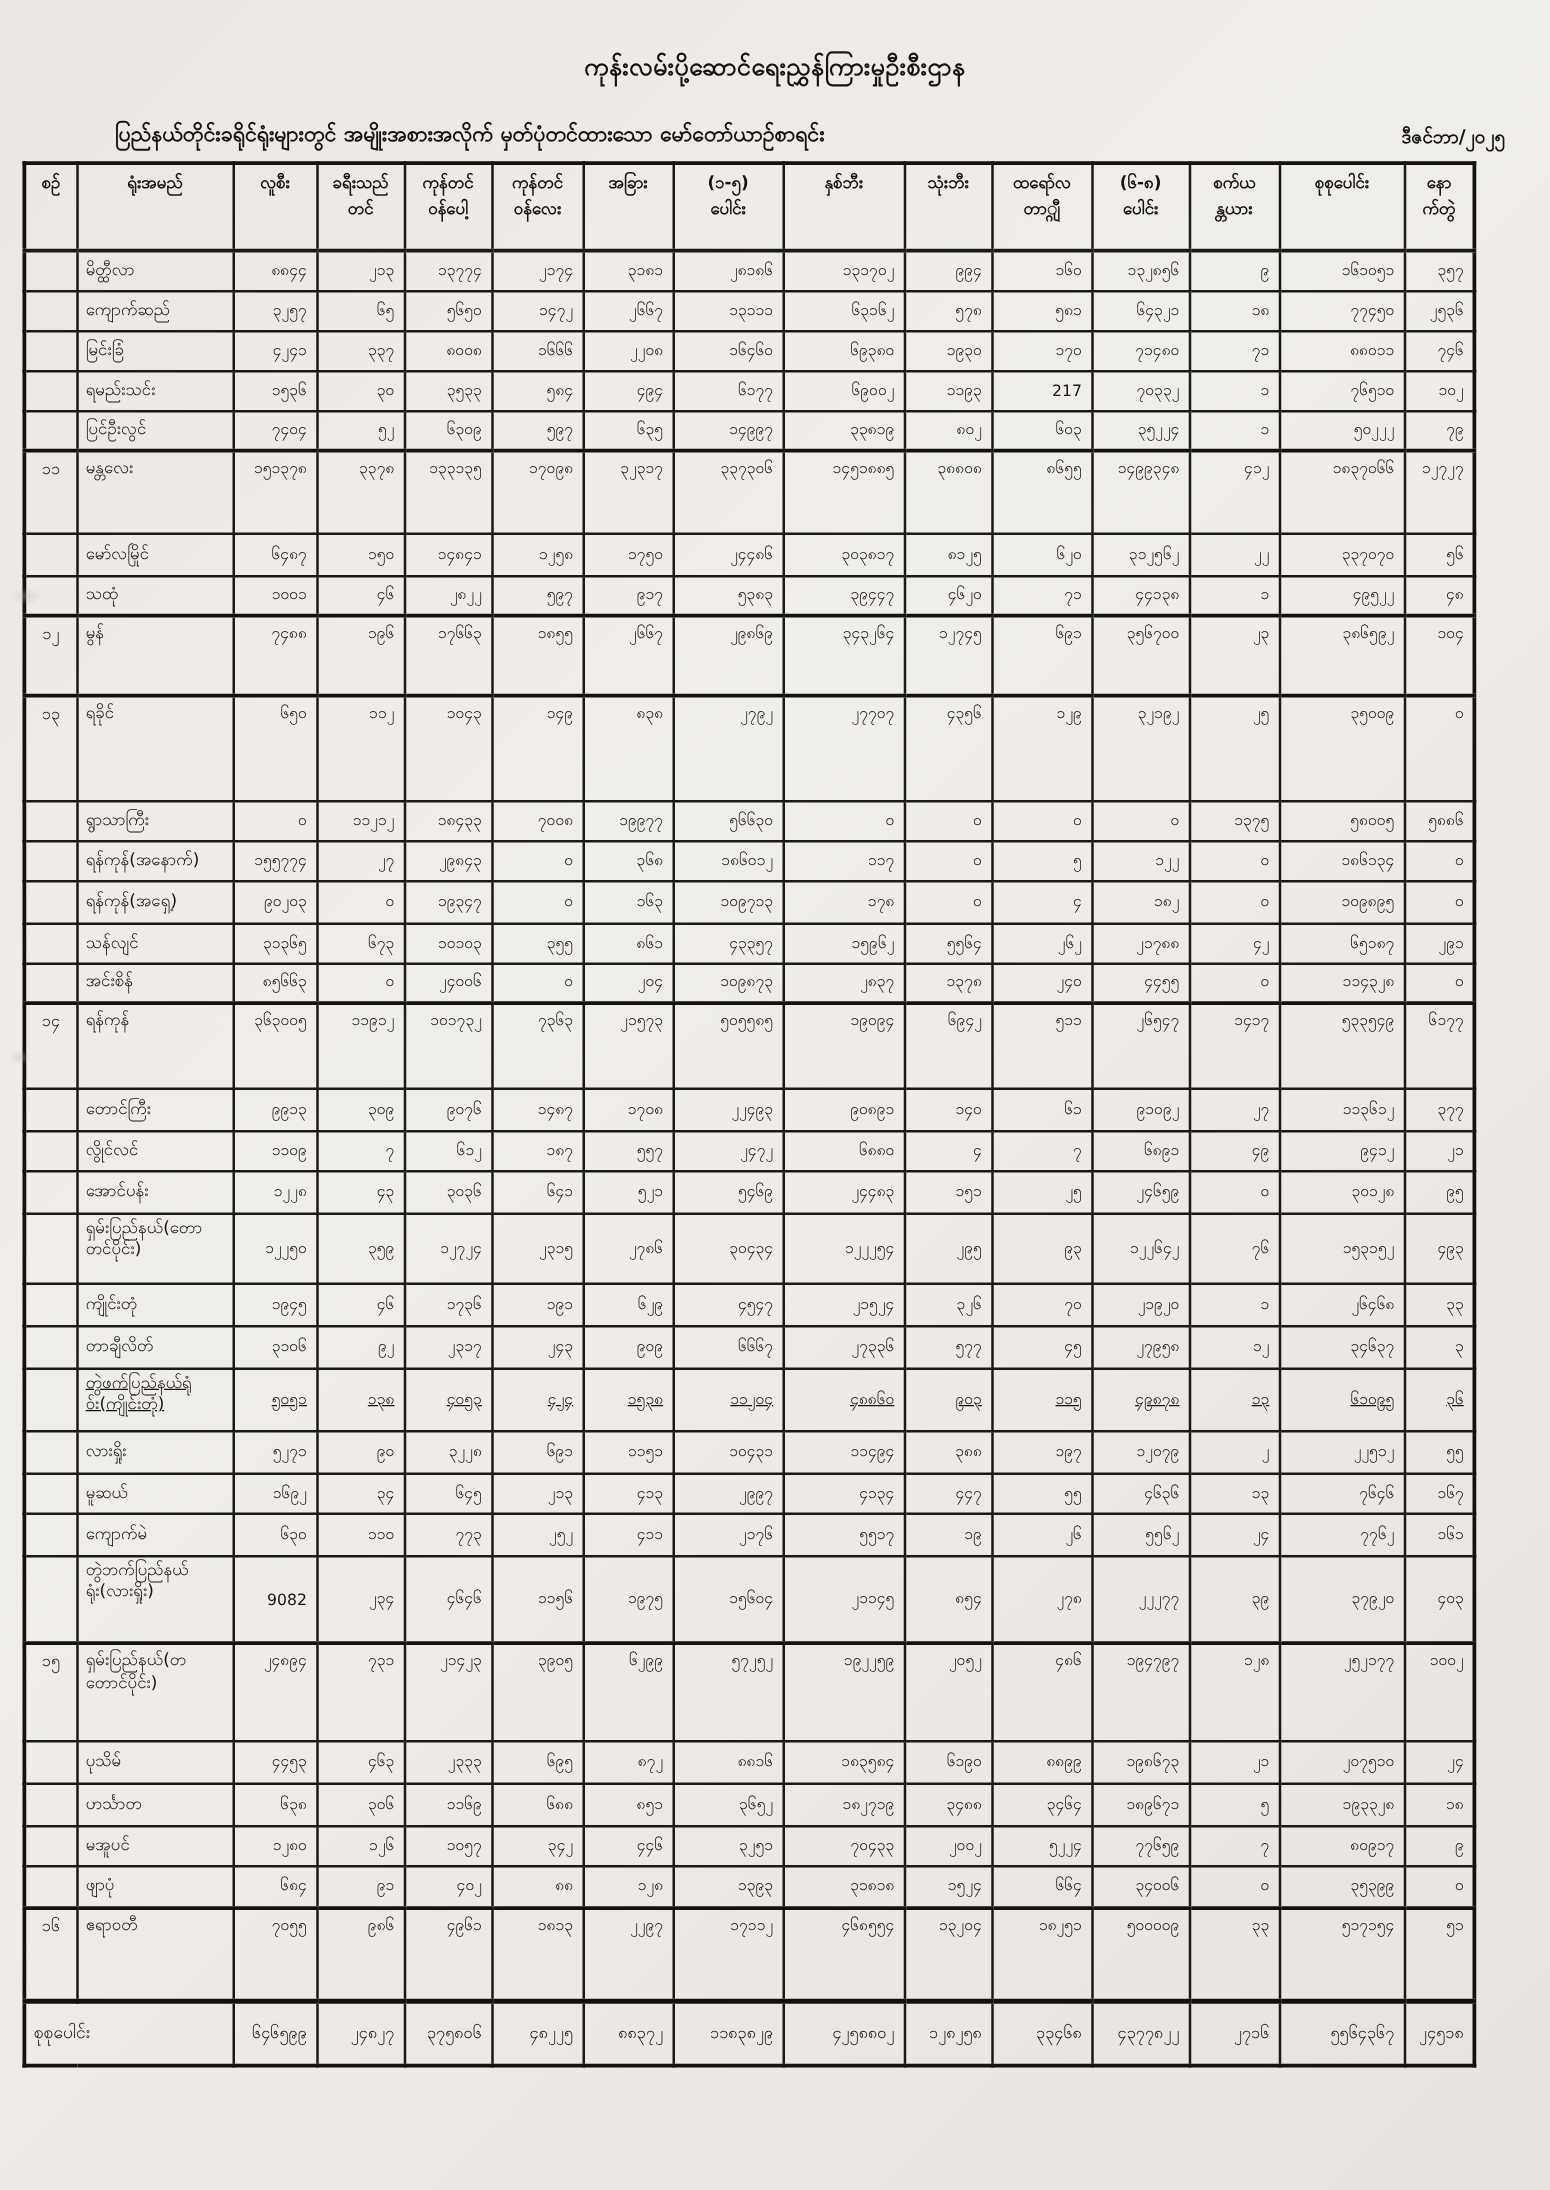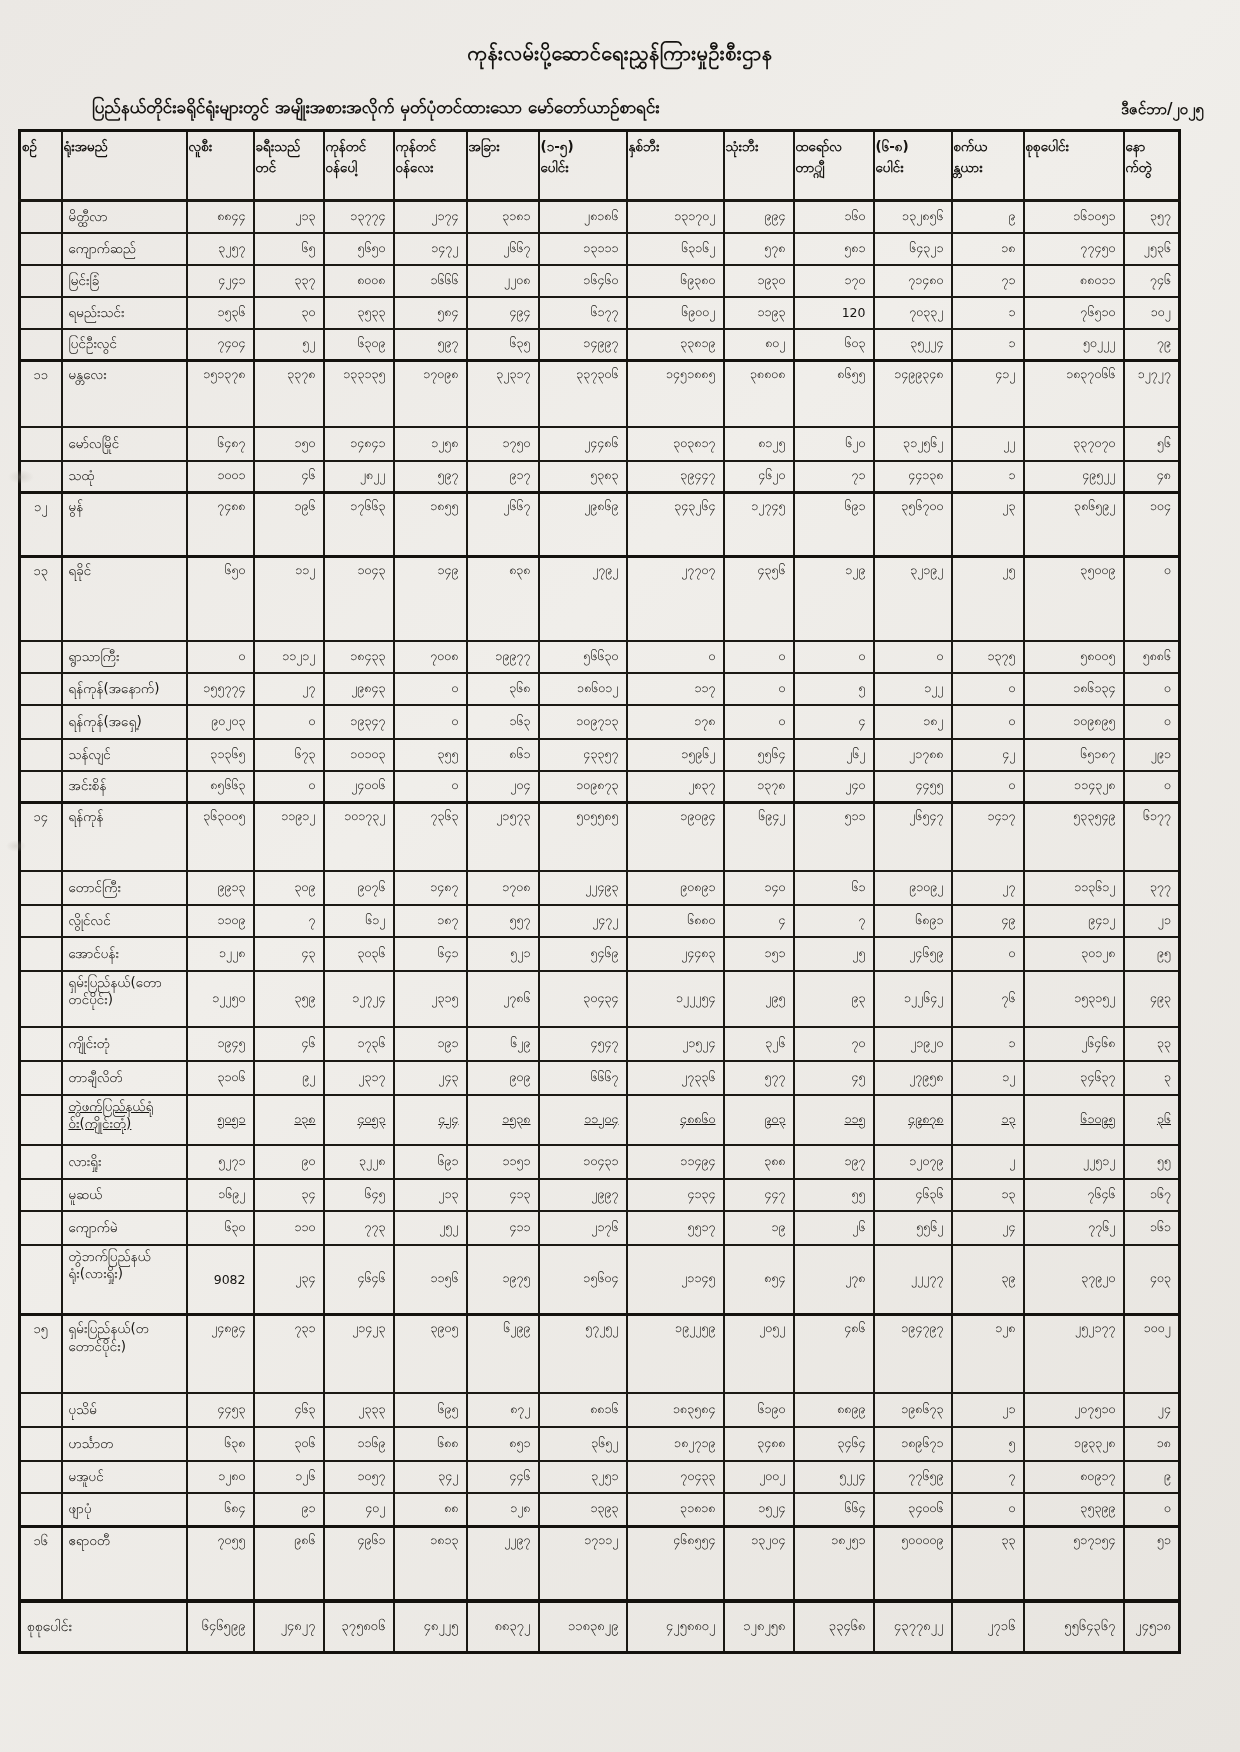--- a/index.html
+++ b/index.html
@@ -24,21 +24,21 @@
     border-collapse:collapse;
     margin-left:18px;
     table-layout:fixed;
     background:transparent;
   }
   table.registry th, table.registry td{
     border:2px solid #1b1914;
     overflow:hidden;
   }
   table.registry thead th{
-    font-size:13.5px;font-weight:bold;text-align:left;vertical-align:top;
+    font-size:13.5px;font-weight:bold;text-align:center;vertical-align:top;
     padding-top:4px;height:62px;line-height:1.55;
     border-bottom:3px solid #1b1914;
   }
   table.registry{border:3px solid #14120e;}
   td.sn-cell{text-align:center;font-size:13px;vertical-align:top;padding-top:3px;}
   td.name-cell{
     text-align:left;font-size:13.5px;padding:2px 3px 2px 6px;
     vertical-align:middle;line-height:1.3;
   }
   td.value-cell{
@@ -158,21 +158,21 @@
         <td class="sn-cell"></td>
         <td class="name-cell">ရမည်းသင်း</td>
         <td class="value-cell">၁၅၃၆</td>
         <td class="value-cell">၃၀</td>
         <td class="value-cell">၃၅၃၃</td>
         <td class="value-cell">၅၈၄</td>
         <td class="value-cell">၄၉၄</td>
         <td class="value-cell">၆၁၇၇</td>
         <td class="value-cell">၆၉၀၀၂</td>
         <td class="value-cell">၁၁၉၃</td>
-        <td class="value-cell">120</td>
+        <td class="value-cell">217</td>
         <td class="value-cell">၇၀၃၃၂</td>
         <td class="value-cell">၁</td>
         <td class="value-cell">၇၆၅၁၀</td>
         <td class="value-cell">၁၀၂</td>
       </tr>
       <tr style="height: 32px;">
         <td class="sn-cell"></td>
         <td class="name-cell">ပြင်ဦးလွင်</td>
         <td class="value-cell">၇၄၀၄</td>
         <td class="value-cell">၅၂</td>

